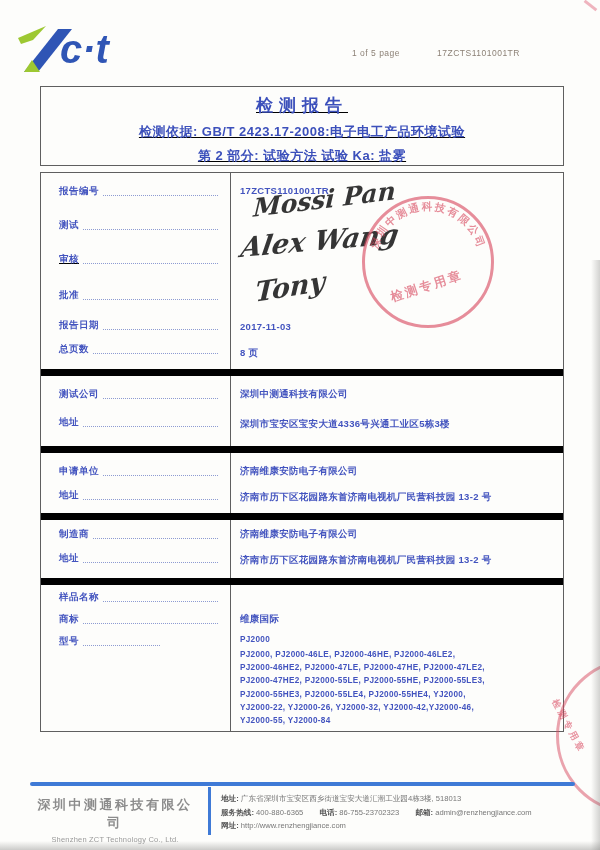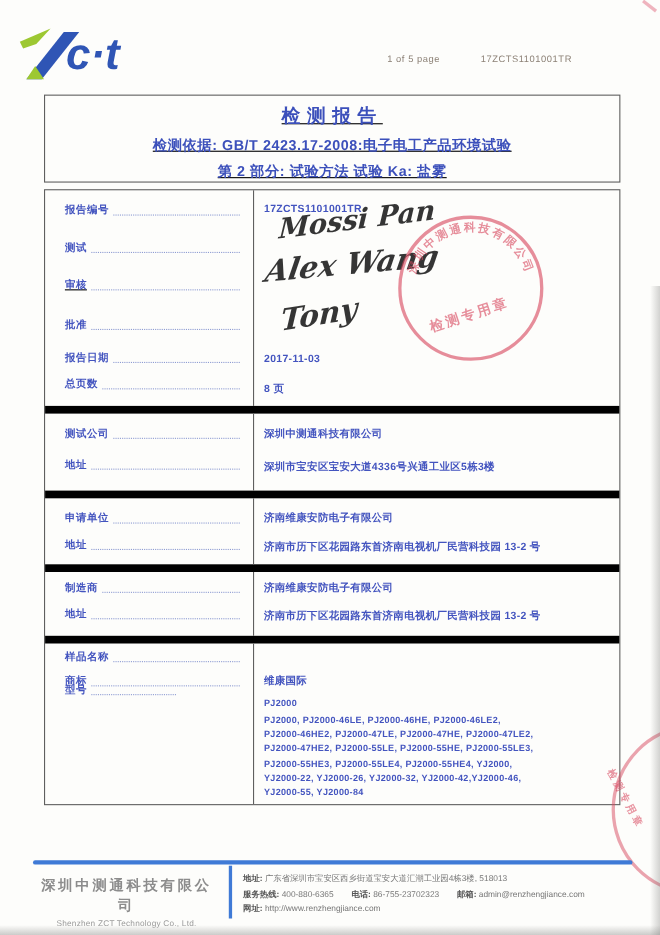--- a/index.html
+++ b/index.html
@@ -177,21 +177,21 @@
     <div class="sec" style="height:146px;">
       <div class="lcell">
         <div class="lblrow" style="top:6px;">
           <span class="lbl">样品名称</span>
             <span class="lead"></span>
         </div>
         <div class="lblrow" style="top:28px;">
           <span class="lbl">商标</span>
             <span class="lead"></span>
         </div>
-        <div class="lblrow" style="top:36px;">
+        <div class="lblrow" style="top:50px;">
           <span class="lbl">型号</span>
             <span class="lead" style="margin-right:60px;"></span>
         </div>
       </div>
       <div class="rcell">
         <div class="val" style="top:28px;">维康国际</div>
         <div class="val" style="top:50px;font-size:8.2px;">PJ2000</div>
         <div class="val prelines" style="top:63px;">PJ2000, PJ2000-46LE, PJ2000-46HE, PJ2000-46LE2,
 PJ2000-46HE2, PJ2000-47LE, PJ2000-47HE, PJ2000-47LE2,
 PJ2000-47HE2, PJ2000-55LE, PJ2000-55HE, PJ2000-55LE3,

